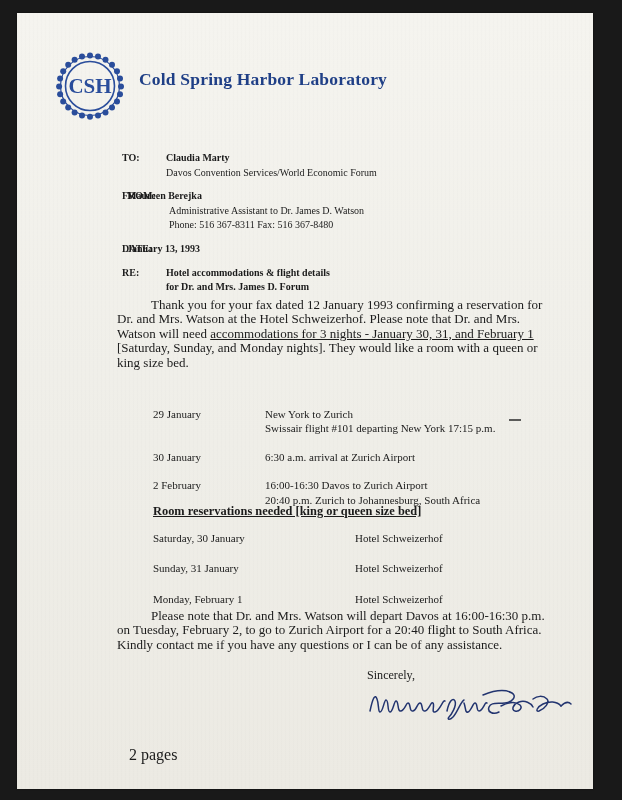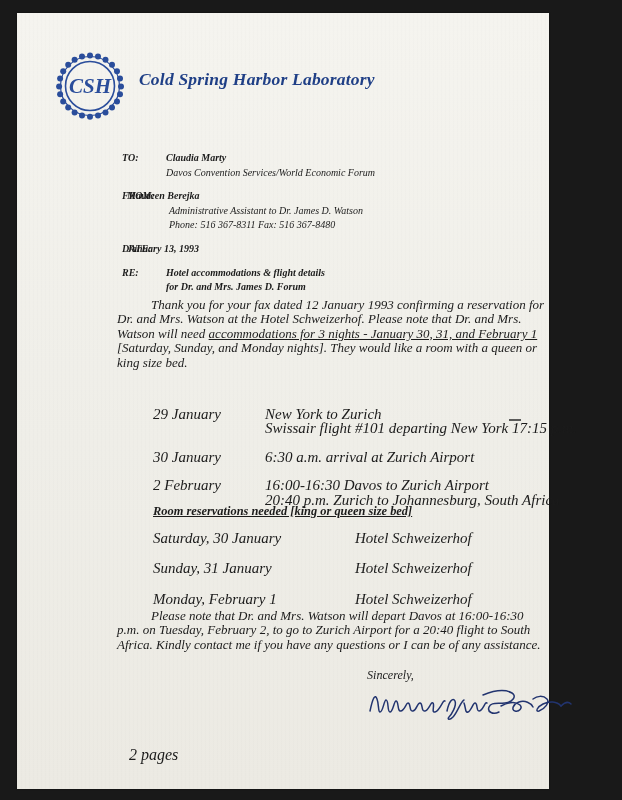--- a/index.html
+++ b/index.html
@@ -10,25 +10,24 @@
   body {
     width: 622px;
     height: 800px;
     overflow: hidden;
     font-family: "Liberation Serif", serif;
   }
   #page-wrap {
     position: absolute;
     left: 17px;
     top: 13px;
-    width: 532px;
+    width: 576px;
     height: 776px;
     background: #ffffff;
     box-shadow: 0 0 2px rgba(0,0,0,0.4);
-    font-style: italic;
   }
   
   #page-wrap::before {
     content: "";
     position: absolute;
     inset: 0;
     background:
       repeating-linear-gradient(90deg, rgba(0,0,0,0.012) 0px, rgba(0,0,0,0.012) 1px, rgba(255,255,255,0) 1px, rgba(255,255,255,0) 4px),
       linear-gradient(180deg, #f5f4ef 0%, #efeee8 55%, #eceae3 100%);
     pointer-events: none;
@@ -129,21 +128,21 @@
   .sec-head {
     position: absolute;
     font-size: 12.4px;
     font-weight: bold;
   }
   #flight-head { left: 136px; top: 366px; }
   #flight-head .plain { font-weight: normal; }
 
   .rows {
     position: absolute;
-    font-size: 15px;
+    font-size: 11px;
     line-height: 14.4px;
   }
   #flight-rows { left: 136px; top: 394px; width: 420px; }
   .frow { position: relative; margin-bottom: 14px; }
   .fdate {
     display: inline-block;
     width: 112px;
     vertical-align: top;
   }
   .fdesc {

